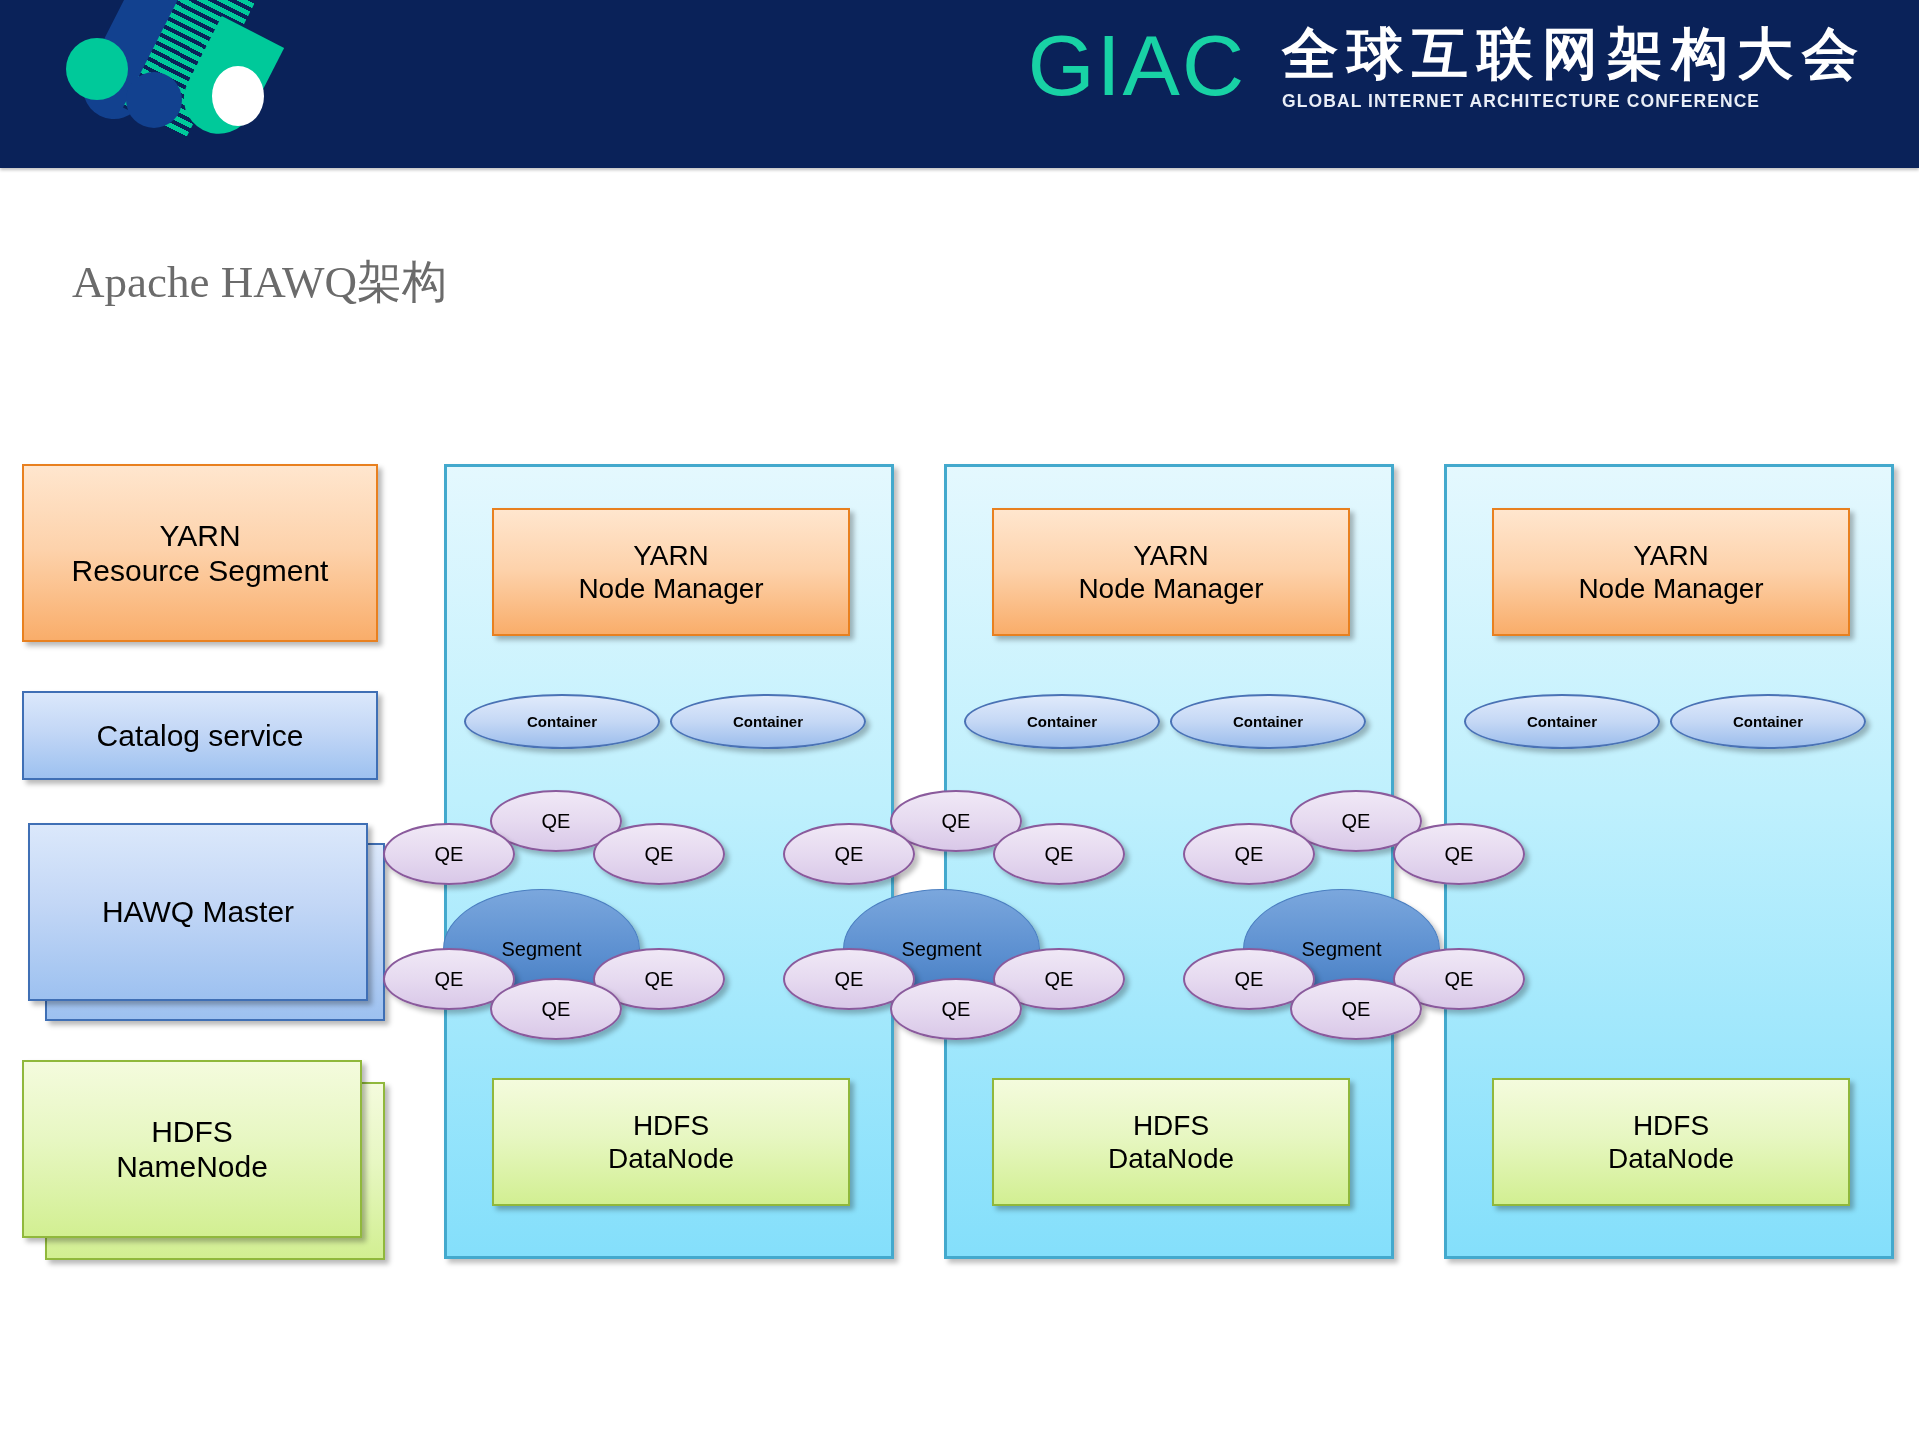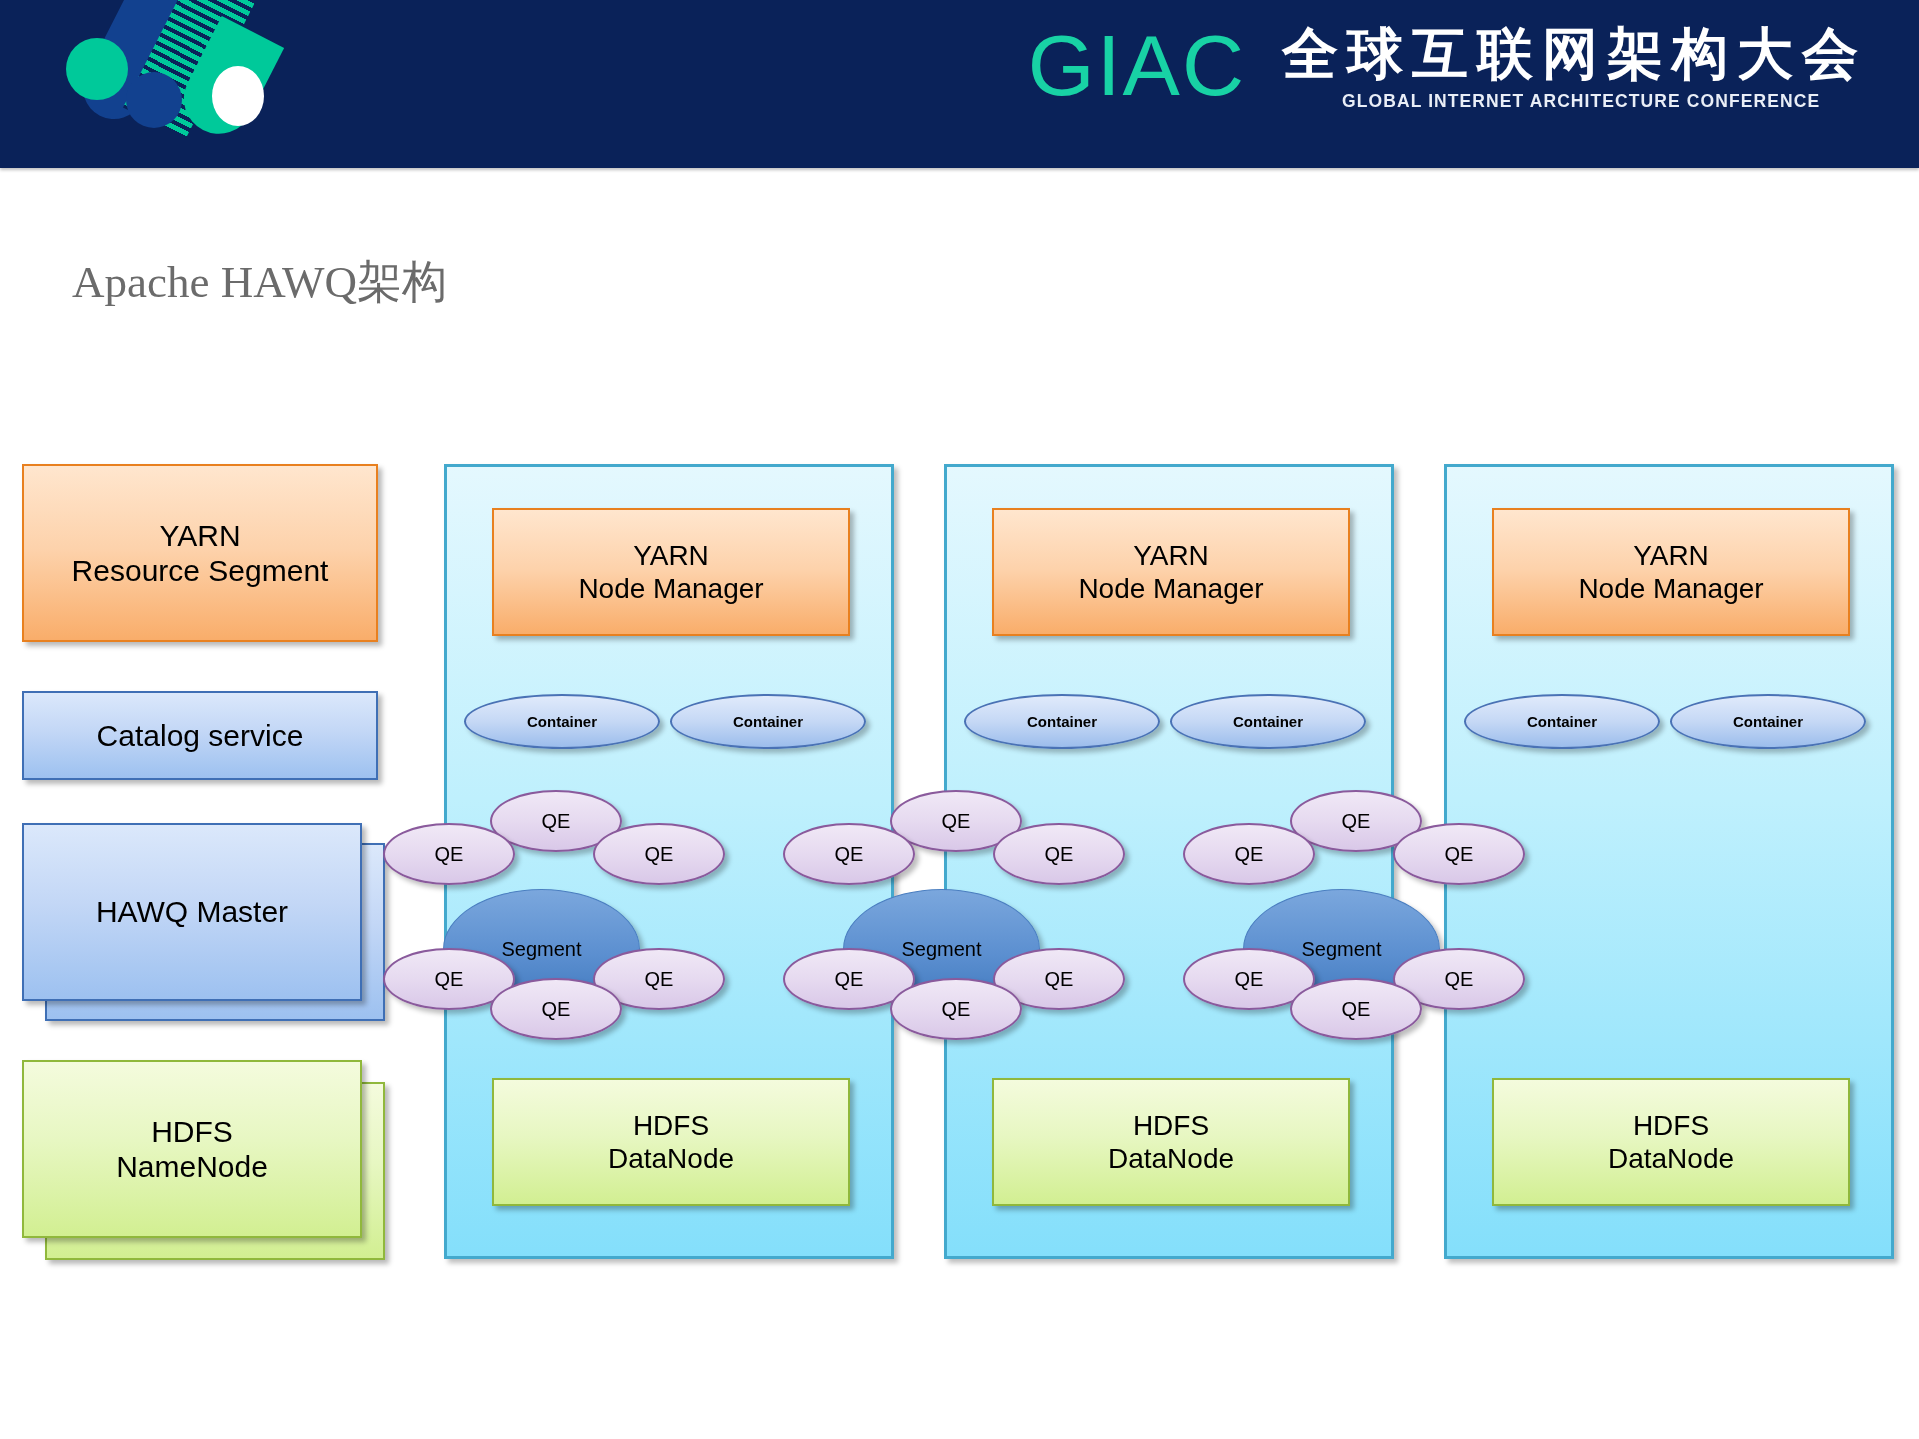--- a/index.html
+++ b/index.html
@@ -106,21 +106,20 @@
     border-radius: 50%;
     background: #ffffff;
   }
 
   .giac-block {
     position: absolute;
     right: 48px;
     top: 22px;
     display: flex;
     align-items: flex-start;
-    text-align: right;
   }
   .giac-word {
     color: #18d2a5;
     font-size: 86px;
     font-weight: 300;
     letter-spacing: 2px;
     line-height: 86px;
     font-family: "Liberation Sans", sans-serif;
   }
   .giac-right {
@@ -264,21 +263,21 @@
     <div>YARN</div>
     <div>Resource Segment</div>
   </div>
 </div>
 
 <div class="box box-blue" style="left:22px; top:691px; width:356px; height:89px; font-size:30px;">
   <span>Catalog service</span>
 </div>
 
 <div class="stack-back box-blue" style="left:45px; top:843px; width:340px; height:178px;"></div>
-<div class="box box-blue" style="left:22px; top:823px; width:340px; height:178px; font-size:30px;">
+<div class="box box-blue" style="left:28px; top:823px; width:340px; height:178px; font-size:30px;">
   <span>HAWQ Master</span>
 </div>
 
 <div class="stack-back box-green" style="left:45px; top:1082px; width:340px; height:178px;"></div>
 <div class="box box-green" style="left:22px; top:1060px; width:340px; height:178px; font-size:30px;">
   <div>
     <div>HDFS</div>
     <div>NameNode</div>
   </div>
 </div>

